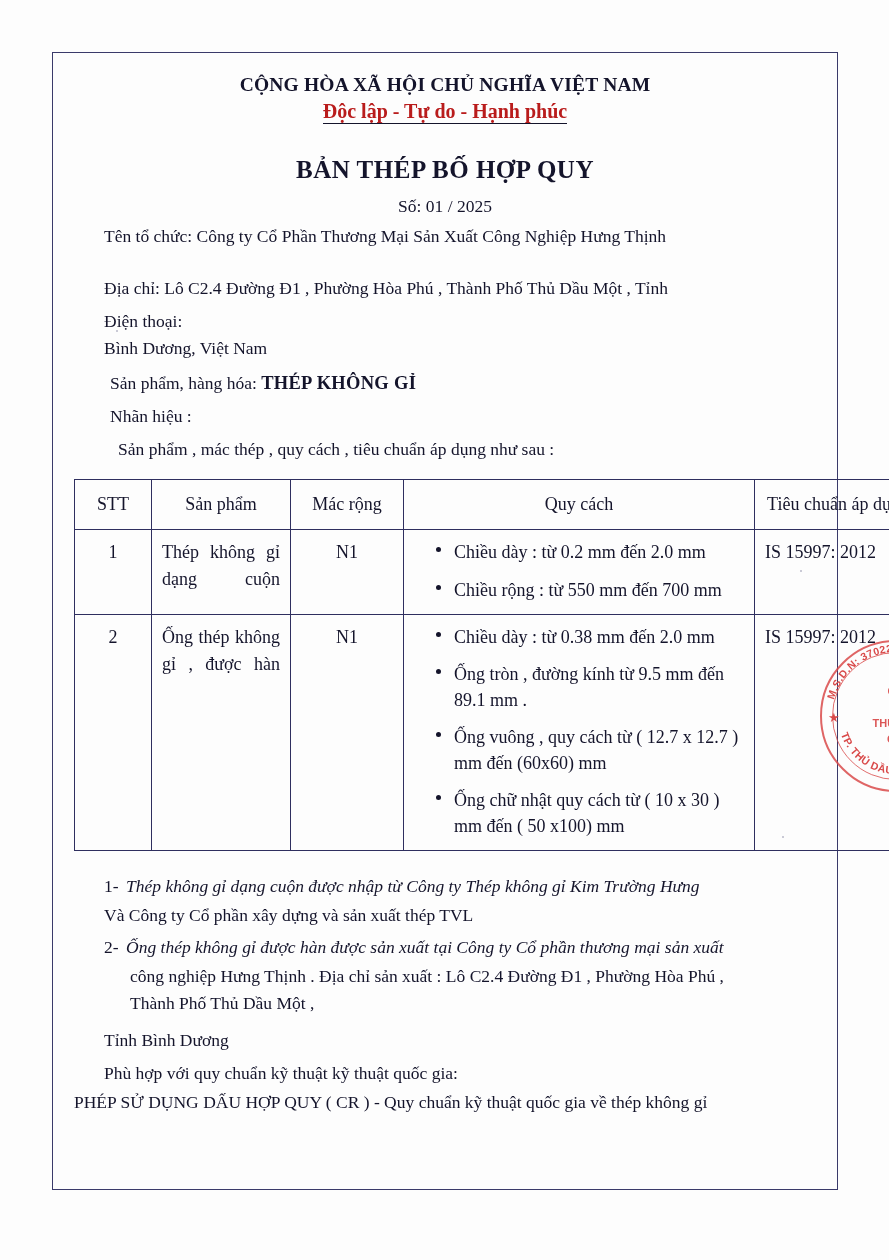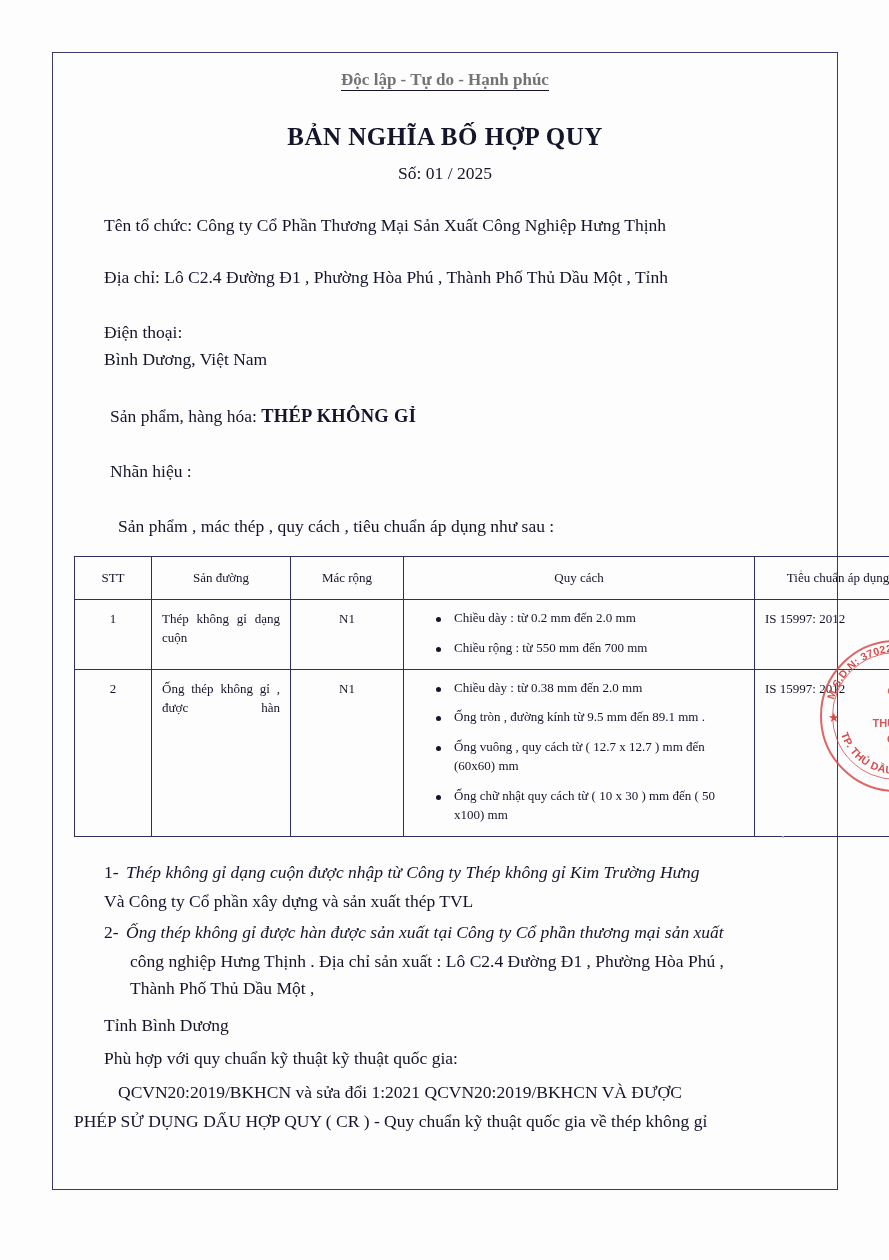--- a/index.html
+++ b/index.html
@@ -37,63 +37,63 @@
   }
   .center { text-align: center; }
   .nation {
     font-size: 19.5px;
     font-weight: bold;
     letter-spacing: 0.2px;
     margin-top: 8px;
     color: #14142b;
   }
   .motto {
-    font-size: 17px;
+    font-size: 20px;
     font-weight: bold;
     margin-top: 4px;
-    color: #737373;
+    color: #b91c1c;
   }
   .motto span.underline {
     border-bottom: 1.2px solid #14142b;
     padding-bottom: 1px;
   }
   .doc-title {
     font-size: 25px;
     font-weight: bold;
     margin-top: 33px;
     letter-spacing: 0.5px;
     color: #14142b;
   }
   .doc-number {
     font-size: 17.5px;
     margin-top: 12px;
     color: #14142b;
   }
   .para {
     font-size: 17.5px;
     line-height: 1.55;
-    margin-top: 28px;
+    margin-top: 6px;
     color: #14142b;
   }
   .para.indent1 { padding-left: 30px; }
   .para.indent2 { padding-left: 36px; }
   .para.indent3 { padding-left: 44px; }
   .strong-prod { font-weight: bold; font-size: 18.5px; letter-spacing: 0.3px; font-family: Liberation Serif, serif; }
 
   table.spec {
     margin-top: 16px;
     border-collapse: collapse;
     width: 742px;
     table-layout: fixed;
   }
   table.spec th, table.spec td {
     border: 1px solid #2f2f5f;
     vertical-align: top;
     padding: 9px 10px;
-    font-size: 13px;
+    font-size: 18px;
     line-height: 1.5;
     color: #14142b;
   }
   table.spec th {
     font-weight: normal;
     padding-top: 11px;
     padding-bottom: 11px;
   }
   .col-stt { width: 56px; text-align: center; }
   .col-prod { width: 118px; }
@@ -210,42 +210,43 @@
   }
 </style>
 </head>
 <body>
 
 <div id="page">
   <div class="page-border"></div>
 
   <div class="content">
 
+    <div class="center nation">CỘNG HÒA XÃ HỘI CHỦ NGHĨA VIỆT NAM</div>
     <div class="center motto"><span class="underline">Độc lập - Tự do - Hạnh phúc</span></div>
 
-    <div class="center doc-title">BẢN NGHĨA BỐ HỢP QUY</div>
+    <div class="center doc-title">BẢN THÉP BỐ HỢP QUY</div>
     <div class="center doc-number">Số: 01 / 2025</div>
 
     <div class="para indent1">Tên tổ chức: Công ty Cổ Phần Thương Mại Sản Xuất Công Nghiệp Hưng Thịnh</div>
     <div class="para indent1" style="margin-top:25px">Địa chỉ: Lô C2.4 Đường Đ1 , Phường Hòa Phú , Thành Phố Thủ Dầu Một , Tỉnh</div>
     <div class="para indent1">Điện thoại:</div>
     <div class="para" style="margin-top:0;padding-left:30px">Bình Dương, Việt Nam</div>
 
     <div class="para indent2">
       <span>Sản phẩm, hàng hóa:</span>
       <span class="strong-prod">THÉP KHÔNG GỈ</span>
     </div>
     <div class="para indent2">Nhãn hiệu :</div>
     <div class="para indent3">Sản phẩm , mác thép , quy cách , tiêu chuẩn áp dụng như sau :</div>
 
     <table class="spec">
       <thead>
         <tr>
           <th class="col-stt">STT</th>
-          <th class="col-prod">Sản đường</th>
+          <th class="col-prod">Sản phẩm</th>
           <th class="col-mac">Mác rộng</th>
           <th class="col-quy">Quy cách</th>
           <th class="col-std">Tiêu chuẩn áp dụng</th>
         </tr>
       </thead>
       <tbody>
         <tr>
           <td class="c">1</td>
           <td class="justify-prod">Thép không gỉ dạng cuộn</td>
           <td class="c">N1</td>
@@ -283,21 +284,20 @@
 
       <div class="note-item" style="margin-top:4px">
         <div class="note-num">2-</div>
         <div class="note-body">Ống thép không gỉ được hàn được sản xuất tại Công ty Cổ phần thương mại sản xuất</div>
       </div>
       <div class="note-cont2">công nghiệp Hưng Thịnh . Địa chỉ sản xuất : Lô C2.4 Đường Đ1 , Phường Hòa Phú ,</div>
       <div class="note-cont2">Thành Phố Thủ Dầu Một ,</div>
 
       <div class="tail">Tỉnh Bình Dương</div>
       <div class="tail" style="margin-top:6px">Phù hợp với quy chuẩn kỹ thuật kỹ thuật quốc gia:</div>
-      <div class="tail2" style="margin-top:6px">QCVN20:2019/BKHCN và sửa đổi 1:2021  QCVN20:2019/BKHCN VÀ ĐƯỢC</div>
       <div class="tail3" style="margin-top:2px">PHÉP SỬ DỤNG DẤU HỢP QUY ( CR ) -  Quy chuẩn kỹ thuật quốc gia về thép không gỉ</div>
     </div>
   </div>
 
   <div class="seal">
     <div class="ring-outer"></div>
     <div class="ring-inner"></div>
     <div class="star">★</div>
     <svg class="seal-arc-top" viewBox="0 0 152 152">
       <defs>

